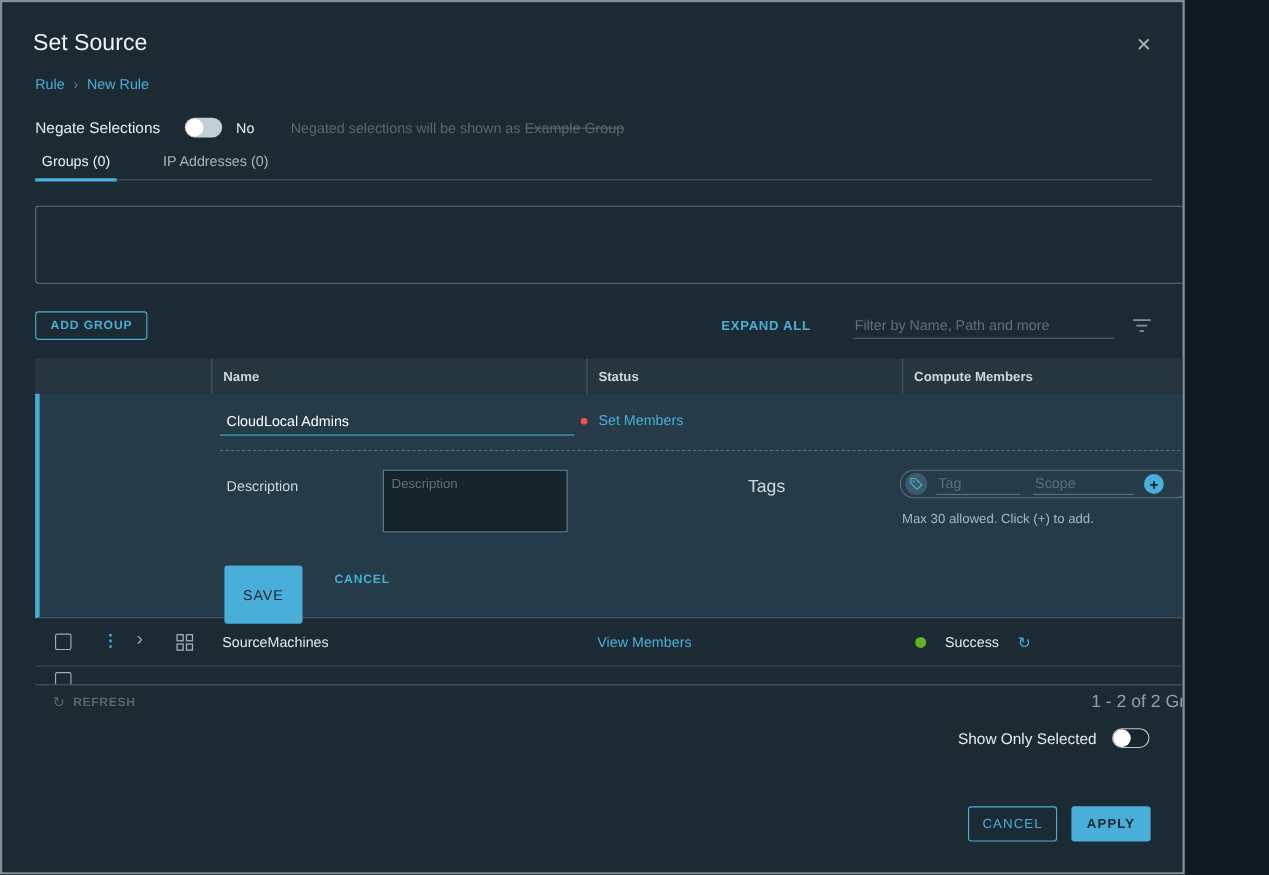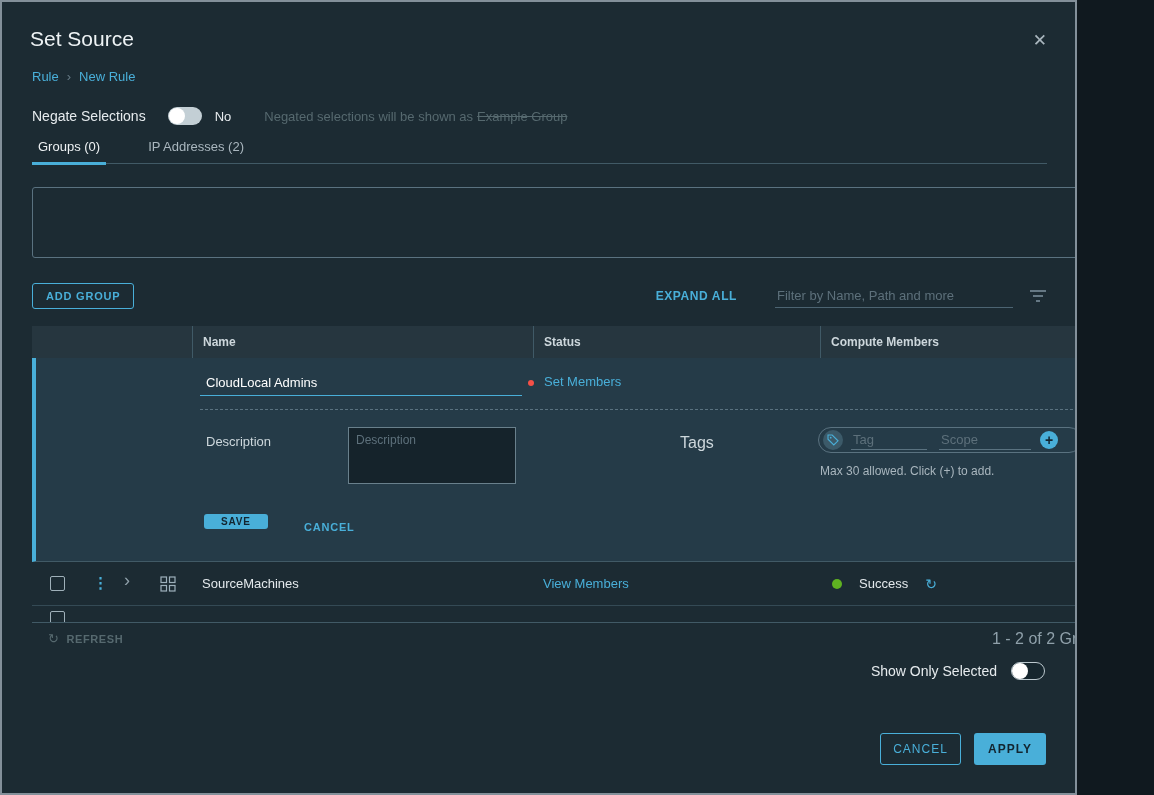--- a/index.html
+++ b/index.html
@@ -64,21 +64,21 @@
   .edit-divider { position:absolute; left:164px; right:38px; top:51px; border-top:1px dashed #5a7280; }
   .desc-label { position:absolute; left:170px; top:76px; font-size:13px; color:#cdd7dc; }
   .desc-textarea { position:absolute; left:312px; top:69px; width:168px; height:57px; background:#15232b; border:1px solid #69808c; color:#e6ebee; font-size:12px; padding:5px 7px; resize:none; }
   .tags-label { position:absolute; left:644px; top:76px; font-size:16px; color:#cdd7dc; }
   .tag-group { position:absolute; left:782px; top:69px; width:264px; height:26px; border:1px solid #5a7280; border-radius:14px; display:flex; align-items:center; padding:0 4px; }
   .tag-circle { width:20px; height:20px; border-radius:50%; background:#3c5a69; display:flex; align-items:center; justify-content:center; }
   .tag-input { width:76px; margin-left:8px; background:transparent; border:none; border-bottom:1px solid #5a7280; color:#e6ebee; font-size:13px; padding:2px; }
   .scope-input { width:92px; margin-left:12px; background:transparent; border:none; border-bottom:1px solid #5a7280; color:#e6ebee; font-size:13px; padding:2px; }
   .plus-btn { width:18px; height:18px; margin-left:9px; border-radius:50%; background:#49afd9; color:#132530; font-size:14px; line-height:18px; text-align:center; font-weight:bold; cursor:pointer; }
   .tags-hint { position:absolute; left:784px; top:106px; font-size:12px; color:#a9b6be; }
-  .save-btn { position:absolute; left:168px; top:156px; background:#49afd9; color:#132530; border:none; border-radius:3px; font-size:10px; font-weight:bold; letter-spacing:.8px; padding:2px 17px; cursor:pointer; }
+  .save-btn { position:absolute; left:168px; top:156px; background:#49afd9; color:#132530; border:none; border-radius:3px; font-size:13px; font-weight:normal; letter-spacing:.8px; padding:19px 17px; cursor:pointer; }
   .cancel-link { position:absolute; left:268px; top:163px; color:#49afd9; font-size:11px; font-weight:bold; letter-spacing:.8px; cursor:pointer; }
 
   .data-row { display:grid; grid-template-columns:160px 341px 287px 1fr; height:44px; border-bottom:1px solid #344a55; align-items:center; font-size:13px; color:#e3e9ec; }
   .rcell1 { position:relative; height:100%; }
   .cb { position:absolute; width:15px; height:15px; border:1px solid #9fb0b9; border-radius:2px; background:transparent; cursor:pointer; }
   .data-row .cb { left:18px; top:14px; }
   .kebab { position:absolute; left:61px; top:13px; color:#49afd9; font-size:15px; font-weight:bold; cursor:pointer; line-height:1; }
   .chev { position:absolute; left:92px; top:9px; color:#8fa0aa; font-size:18px; cursor:pointer; line-height:1; }
   .gicon { position:absolute; left:128px; top:14px; }
   .rname { padding-left:10px; }
@@ -127,21 +127,21 @@
     <span class="negate-label">Negate Selections</span>
     <span class="toggle light">
         <span class="knob"></span>
       </span>
     <span class="negate-value">No</span>
     <span class="negate-hint"><span>Negated selections will be shown as</span><span class="strike">Example Group</span></span>
   </div>
 
   <div class="tabs">
     <div class="tab active">Groups (0)</div>
-    <div class="tab">IP Addresses (2)</div>
+    <div class="tab">IP Addresses (0)</div>
   </div>
 
   <div class="select-box"></div>
 
   <div class="toolbar">
     <button class="add-group">ADD GROUP</button>
     <span class="tb-spacer"></span>
     <span class="expand-all">EXPAND ALL</span>
     <input class="filter-input" placeholder="Filter by Name, Path and more" style="">
     <span class="filter-icon">

